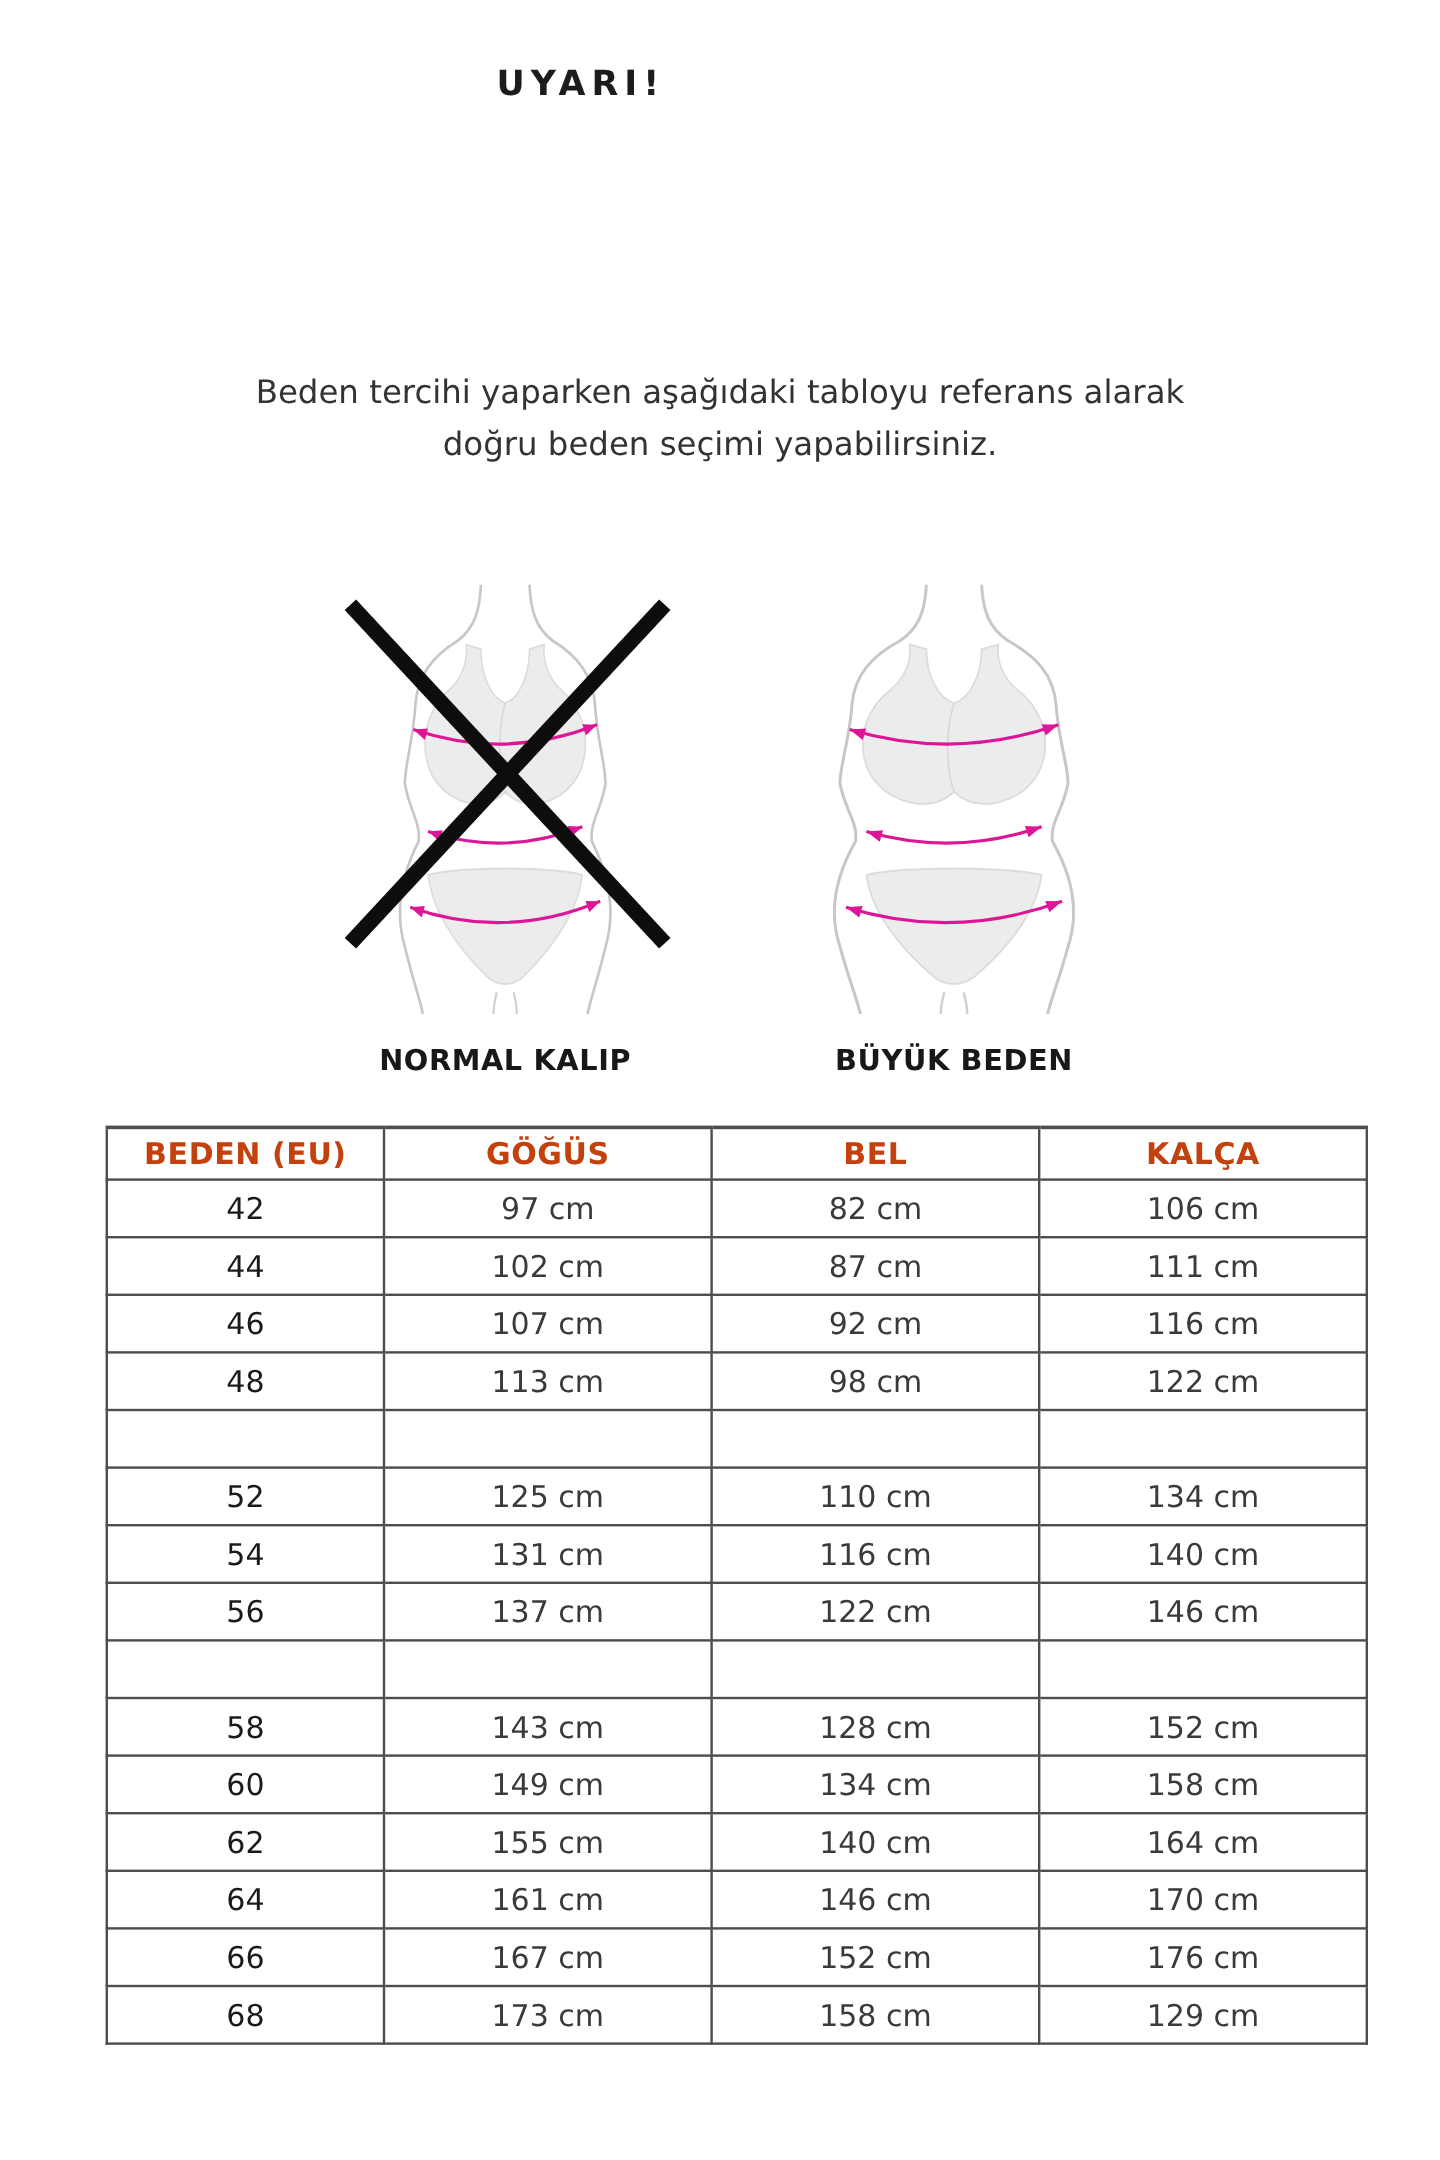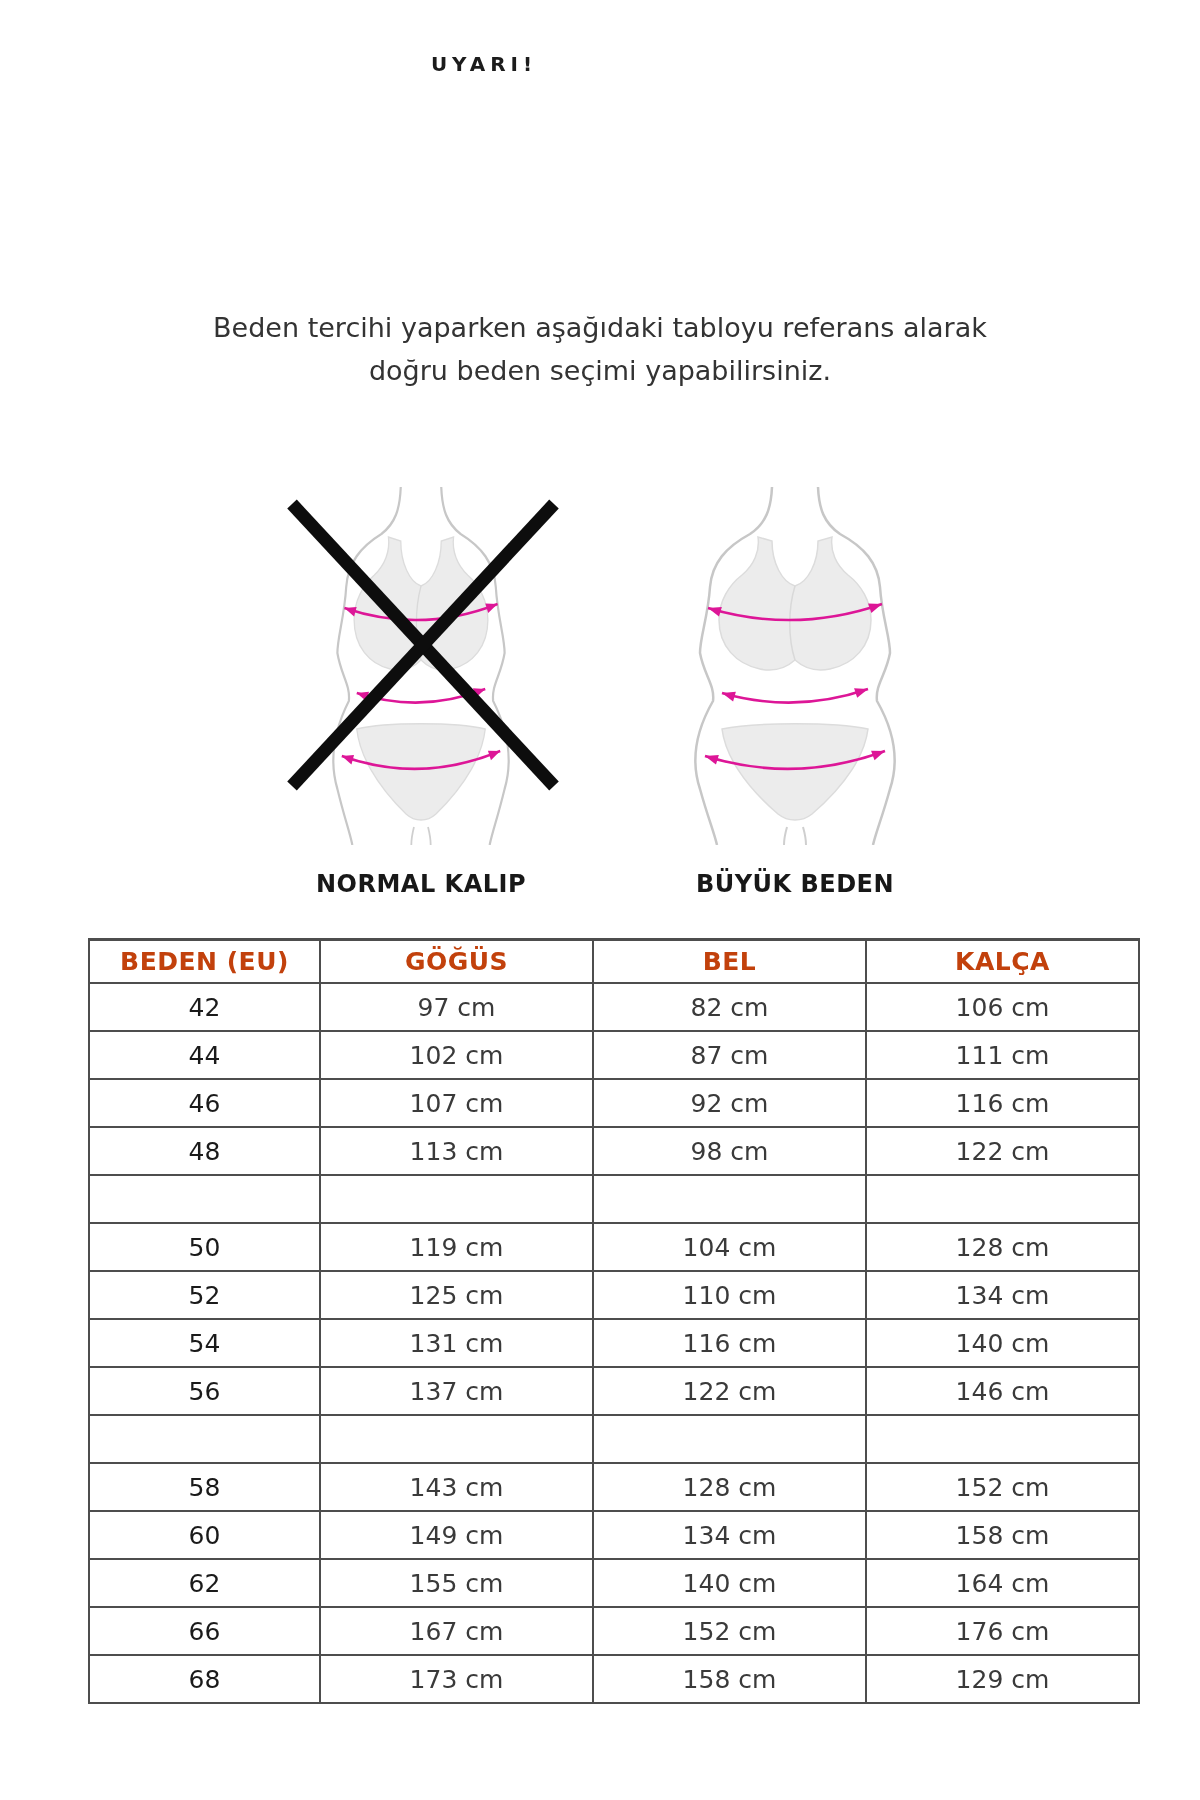--- a/index.html
+++ b/index.html
@@ -1,20 +1,20 @@
 <!DOCTYPE html>
 <html><head>
 <meta charset="utf-8">
 <style>
   html,body{margin:0;padding:0;background:#fff;}
   .page{position:relative;width:1200px;height:1800px;background:#ffffff;overflow:hidden;
         font-family:"DejaVu Sans","Liberation Sans",sans-serif;color:#2e2e2e;}
 
   .title{position:absolute;top:52px;left:0;width:968px;text-align:center;
-         font-size:20px;font-weight:700;letter-spacing:5px;color:#1c1c1c;}
+         font-size:29px;font-weight:700;letter-spacing:5px;color:#1c1c1c;}
 
   .para{position:absolute;left:0;width:1200px;text-align:center;font-size:27px;
         font-weight:400;color:#333333;}
   .para .line{height:43px;line-height:43px;white-space:nowrap;}
   .para .b{font-weight:700;color:#1e1e1e;}
   .para1{top:134px;}
   .para2{top:306px;}
 
   .figure{position:absolute;top:487px;}
   .figure.left{left:286px;}
@@ -143,26 +143,20 @@
           <td>98 cm</td>
           <td>122 cm</td>
         </tr>
         <tr>
           <td></td>
           <td></td>
           <td></td>
           <td></td>
         </tr>
         <tr>
-          <td>50</td>
-          <td>119 cm</td>
-          <td>104 cm</td>
-          <td>128 cm</td>
-        </tr>
-        <tr>
           <td>52</td>
           <td>125 cm</td>
           <td>110 cm</td>
           <td>134 cm</td>
         </tr>
         <tr>
           <td>54</td>
           <td>131 cm</td>
           <td>116 cm</td>
           <td>140 cm</td>
@@ -191,20 +185,26 @@
           <td>134 cm</td>
           <td>158 cm</td>
         </tr>
         <tr>
           <td>62</td>
           <td>155 cm</td>
           <td>140 cm</td>
           <td>164 cm</td>
         </tr>
         <tr>
+          <td>64</td>
+          <td>161 cm</td>
+          <td>146 cm</td>
+          <td>170 cm</td>
+        </tr>
+        <tr>
           <td>66</td>
           <td>167 cm</td>
           <td>152 cm</td>
           <td>176 cm</td>
         </tr>
         <tr>
           <td>68</td>
           <td>173 cm</td>
           <td>158 cm</td>
           <td>129 cm</td>

